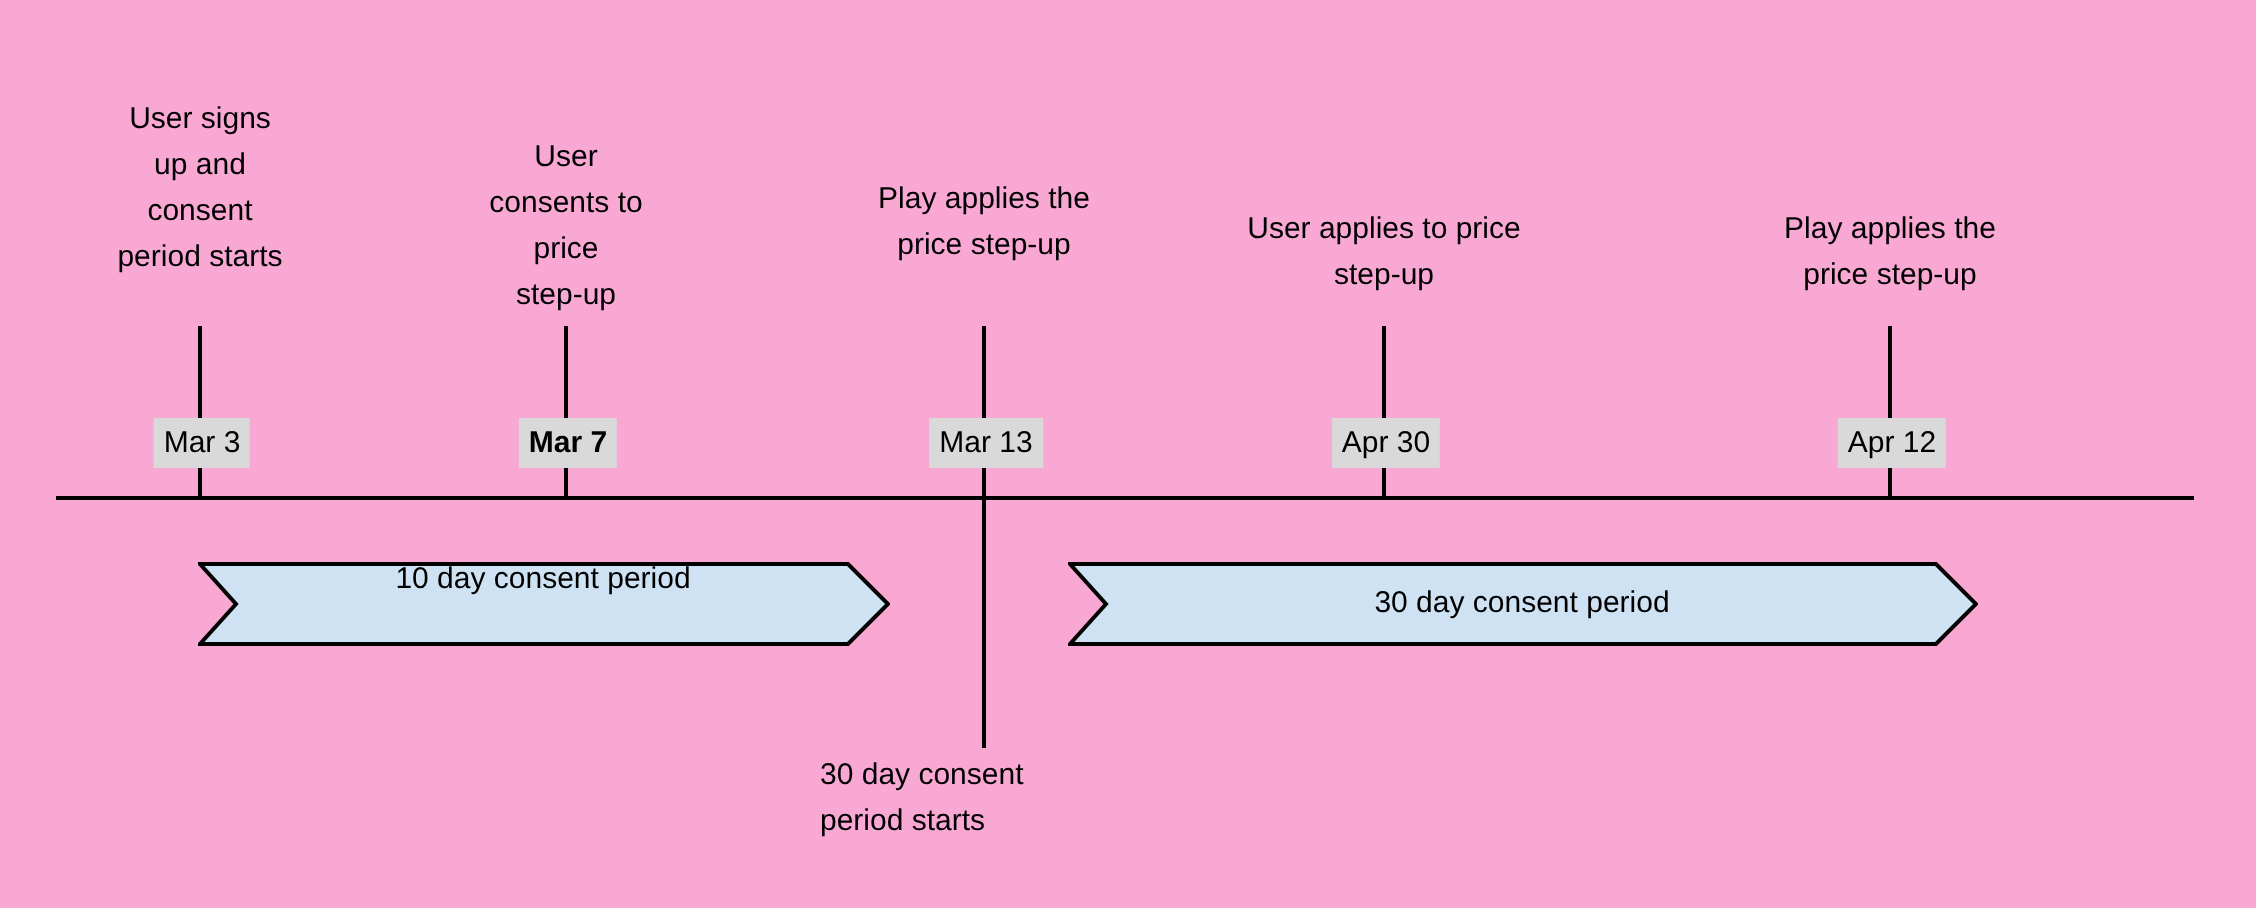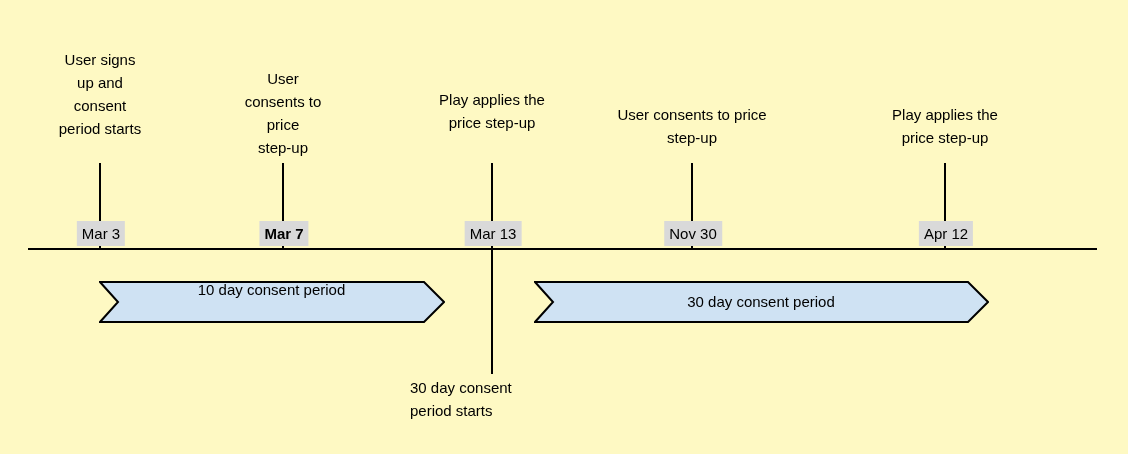--- a/index.html
+++ b/index.html
@@ -1,20 +1,20 @@
 <!DOCTYPE html>
 <html><head>
 <meta charset="utf-8">
 <style>
   html, body { margin: 0; padding: 0; background: #ffffff; }
   .canvas {
     position: relative;
     width: 1128px;
     height: 454px;
-    background: #fef9c3;
+    background: #f9a8d4;
     font-family: "Liberation Sans", sans-serif;
     color: #000000;
     overflow: hidden;
   }
   .axis {
     position: absolute;
     left: 28px;
     top: 248px;
     width: 1069px;
     height: 2px;
@@ -37,21 +37,20 @@
   }
   .date-label {
     position: absolute;
     transform: translateX(-50%);
     background: #d9d9d9;
     font-size: 15px;
     line-height: 21px;
     padding: 2px 5px;
     white-space: nowrap;
     z-index: 2;
-    margin-top: 12px;
   }
   .banner-svg { position: absolute; z-index: 1; }
   .banner-svg polygon { stroke: #000000; stroke-width: 2; stroke-linejoin: miter; }
   .banner-text {
     position: absolute;
     text-align: center;
     font-size: 15px;
     line-height: 40px;
     z-index: 2;
     white-space: nowrap;
@@ -91,24 +90,24 @@
   </div>
 
   <div>
     <div class="event-desc" style="left:492px; top:88px; width:150px;">Play applies the
 price step-up</div>
     <div class="tick" style="left:492px; top:163px; height:211px;"></div>
     <div class="date-label" style="left:493px; top:209px;">Mar 13</div>
   </div>
 
   <div>
-    <div class="event-desc" style="left:692px; top:103px; width:200px;">User consents to price
+    <div class="event-desc" style="left:692px; top:103px; width:200px;">User applies to price
 step-up</div>
     <div class="tick" style="left:692px; top:163px; height:86px;"></div>
-    <div class="date-label" style="left:693px; top:209px;">Nov 30</div>
+    <div class="date-label" style="left:693px; top:209px;">Apr 30</div>
   </div>
 
   <div>
     <div class="event-desc" style="left:945px; top:103px; width:150px;">Play applies the
 price step-up</div>
     <div class="tick" style="left:945px; top:163px; height:86px;"></div>
     <div class="date-label" style="left:946px; top:209px;">Apr 12</div>
   </div>
 
   <div>

